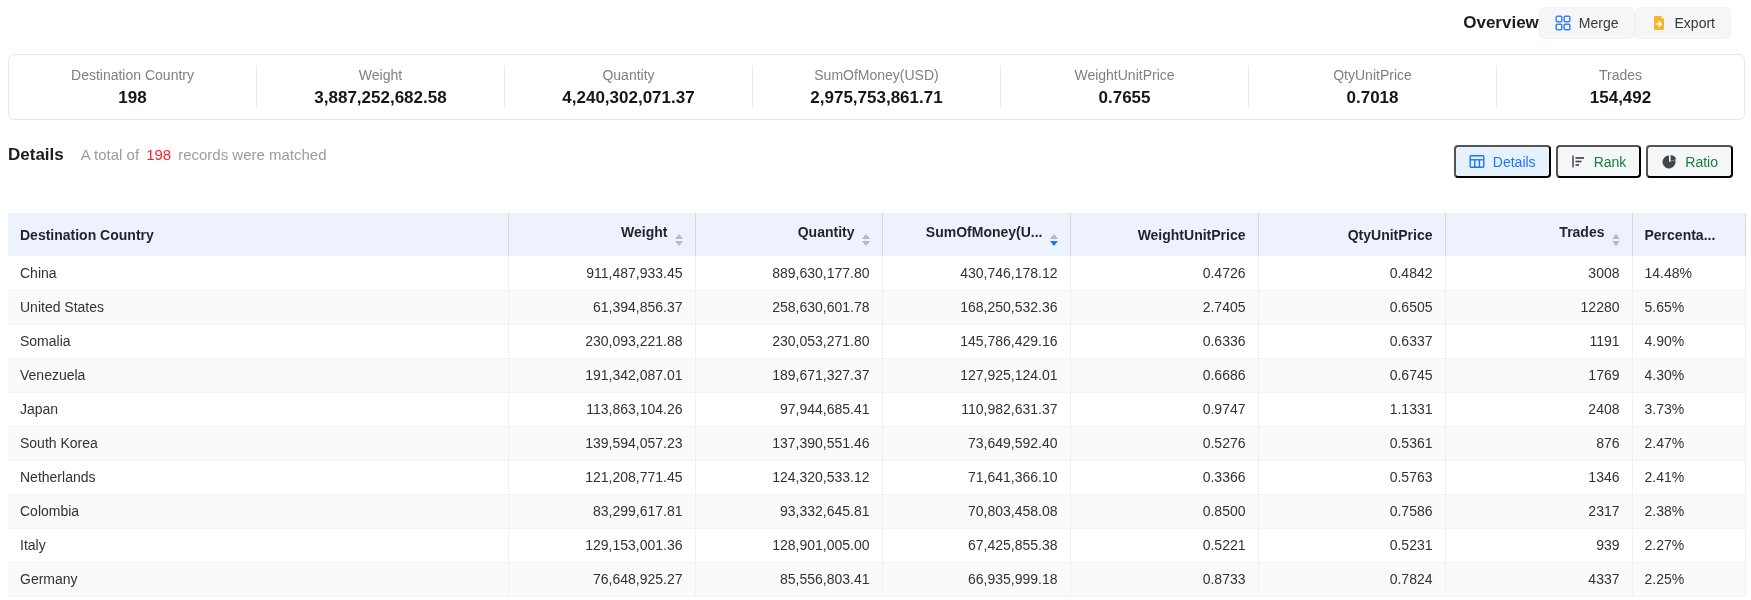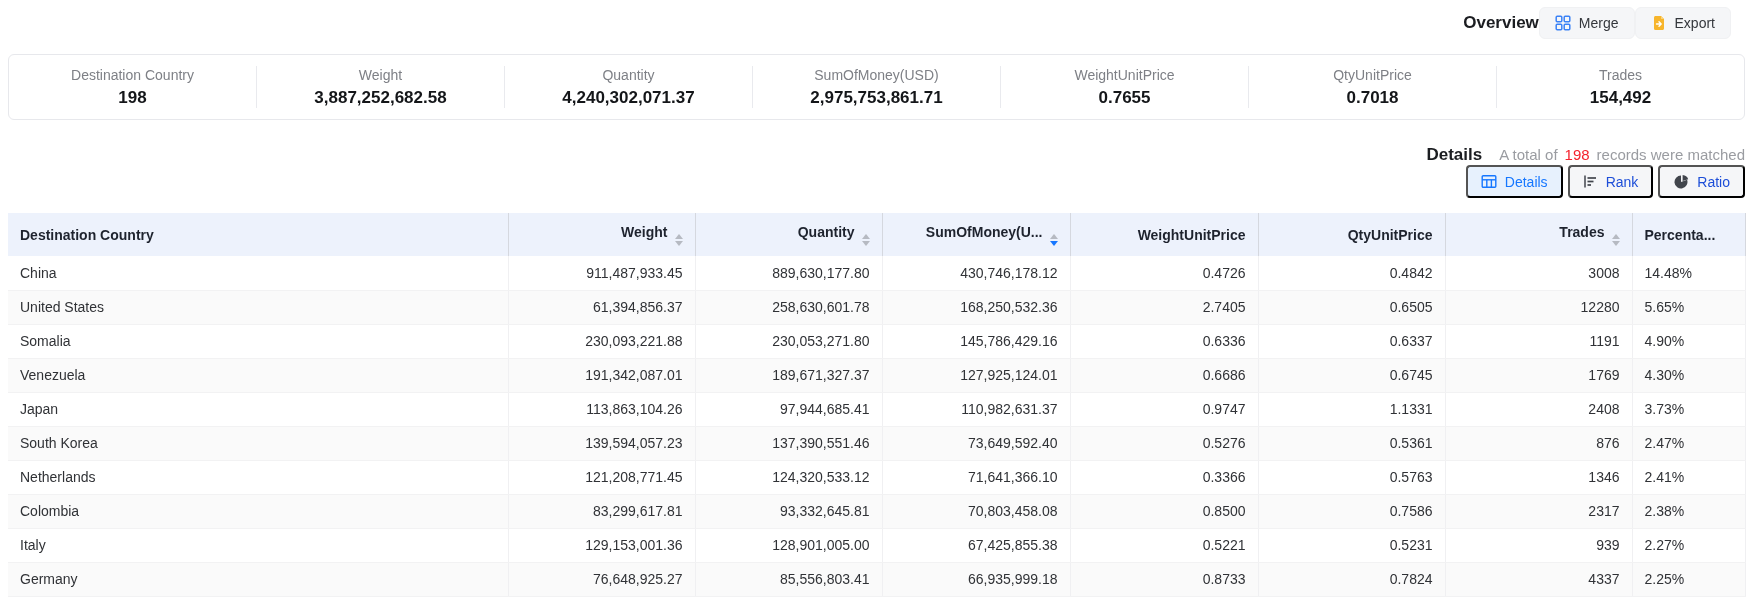--- a/index.html
+++ b/index.html
@@ -26,28 +26,28 @@
        font-size:14px;color:#34373c;cursor:pointer;white-space:nowrap;}
   .btn svg{display:block;}
   
   .stats-card{margin:14px 6px 0 8px;height:66px;border:1px solid #e7e8ec;border-radius:6px;
               display:flex;align-items:center;background:#fff;}
   .stat{flex:1;display:flex;flex-direction:column;align-items:center;justify-content:center;gap:7px;}
   .stat-label{color:#7e8086;font-size:14px;line-height:1;}
   .stat-value{color:#141619;font-size:17px;font-weight:700;line-height:1;}
   .vdiv{width:1px;height:42px;background:#e9eaee;flex:0 0 1px;}
   
-  .details-bar{display:flex;justify-content:space-between;align-items:flex-end;margin:25px 6px 0 8px;height:33px;flex-direction:column;}
+  .details-bar{display:flex;justify-content:space-between;align-items:flex-start;margin:25px 18px 0 8px;height:33px;}
   .details-left{display:flex;align-items:baseline;}
   .details-title{font-size:17px;font-weight:700;color:#1b1d21;}
   .match-text{color:#9a9ca1;font-size:15px;margin-left:17px;}
   .match-count{color:var(--red);margin:0 7px;}
   .seg{display:flex;gap:5px;}
   .seg-btn{display:inline-flex;align-items:center;gap:8px;height:33px;padding:0 13px;border-radius:4px;
-           background:var(--btn-bg);color:#1d4ed8;font-size:14px;cursor:pointer;white-space:nowrap;}
+           background:var(--btn-bg);color:#15803d;font-size:14px;cursor:pointer;white-space:nowrap;}
   .seg-btn.active{background:var(--tab-active-bg);color:var(--accent);}
   .seg-btn svg{display:block;}
   
   .table-wrap{margin:35px 6px 0 8px;}
   table{border-collapse:collapse;table-layout:fixed;width:1737px;}
   thead th{background:var(--th-bg);height:43px;font-weight:700;font-size:14px;color:#1e232e;
            padding:0 12px;border-right:1px solid #d5d8df;white-space:nowrap;overflow:hidden;}
   thead th:last-child{border-right:1px solid #d5d8df;margin-left:12px;}
   tbody td{height:34px;padding:0 12px;font-size:14px;color:#303236;
            border-right:1px solid #f0f0f2;border-bottom:1px solid #f2f2f3;white-space:nowrap;overflow:hidden;}

